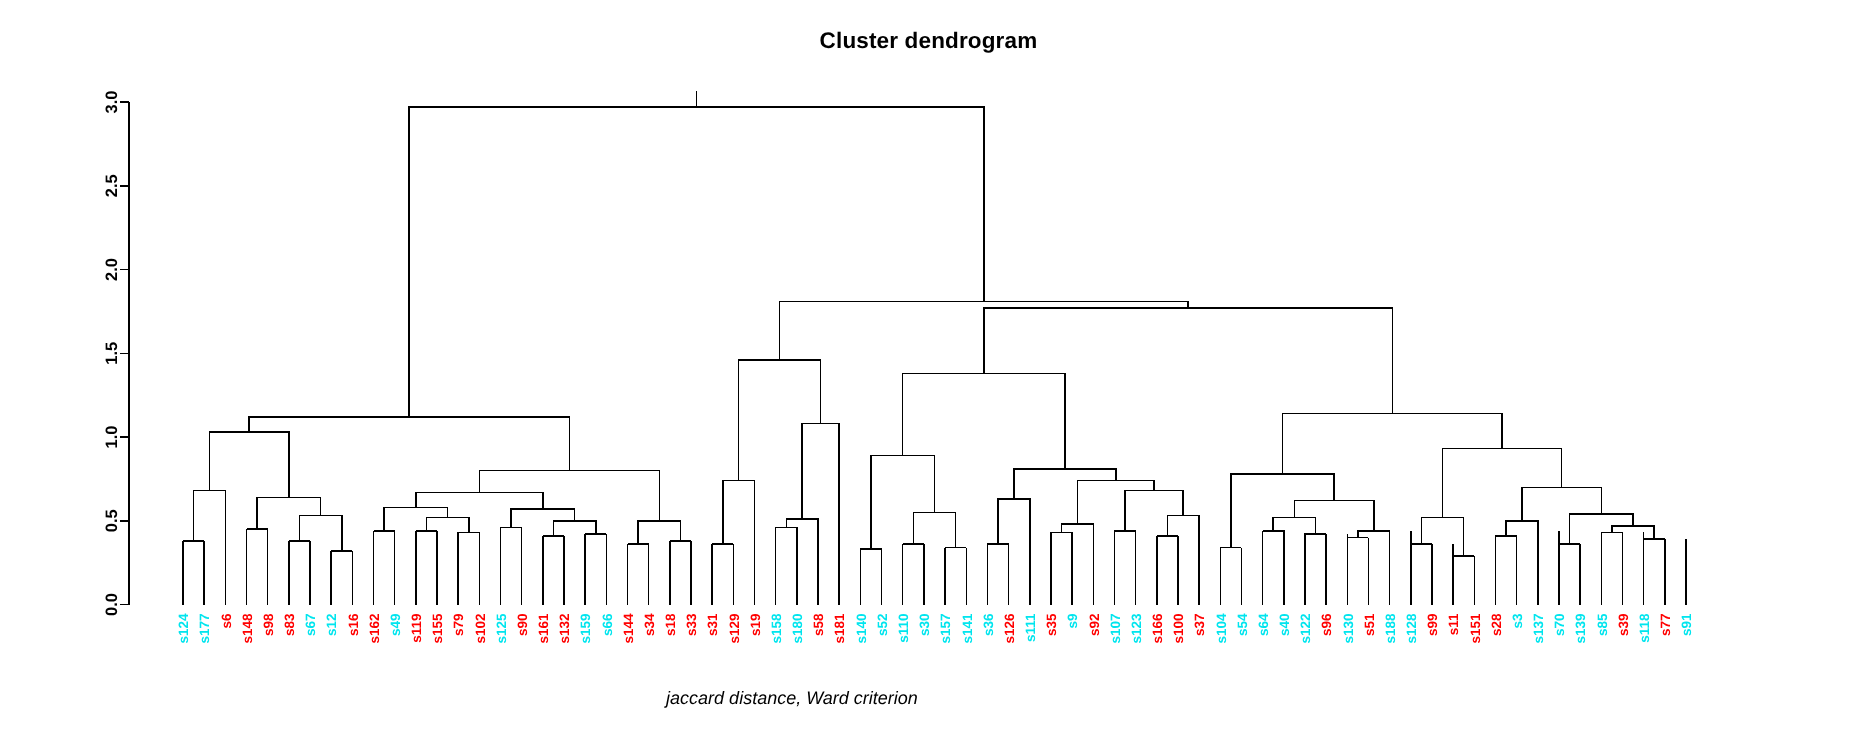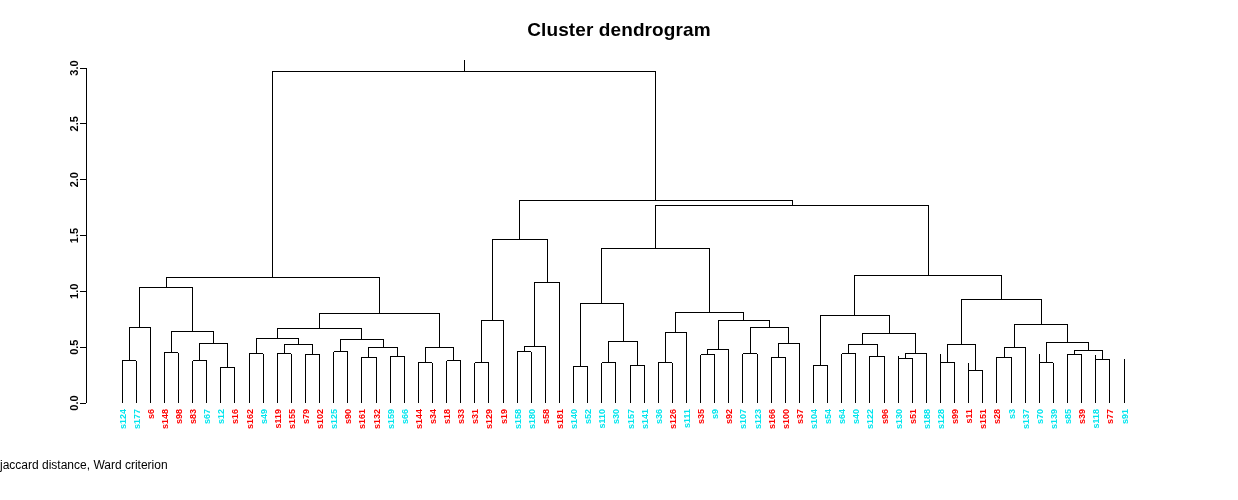--- a/index.html
+++ b/index.html
@@ -1,22 +1,22 @@
 <!DOCTYPE html>
 <html><head>
 <meta charset="utf-8">
 <style>
   html,body{margin:0;padding:0;background:#ffffff;}
   body{width:1238px;height:500px;overflow:hidden;
        font-family:"Liberation Sans","DejaVu Sans",sans-serif;color:#000;}
   #root{position:relative;width:1238px;height:500px;}
   #plot-title{position:absolute;left:0;top:19px;width:1238px;text-align:center;
-              font-size:19px;font-weight:bold;letter-spacing:.1px;}
-  #x-axis-label{position:absolute;left:0;top:458px;width:1056px;text-align:left;
-                font-size:12px;}
+              font-size:15px;font-weight:bold;letter-spacing:.1px;}
+  #x-axis-label{position:absolute;left:0;top:458px;width:1056px;text-align:center;
+                font-size:12px;font-style:italic;}
   svg{position:absolute;left:0;top:0;}
   .axis-line{stroke:#000;stroke-width:1;fill:none;shape-rendering:crispEdges;}
   .tick-line{stroke:#000;stroke-width:1;shape-rendering:crispEdges;}
   .tick-label{font-family:"Liberation Sans","DejaVu Sans",sans-serif;
               font-size:11px;font-weight:bold;fill:#000;}
   .link{stroke:#000;stroke-width:1;fill:none;shape-rendering:crispEdges;}
   .leaf-label{font-family:"Liberation Sans","DejaVu Sans",sans-serif;
               font-size:9px;font-weight:bold;}
 </style>
 </head>

